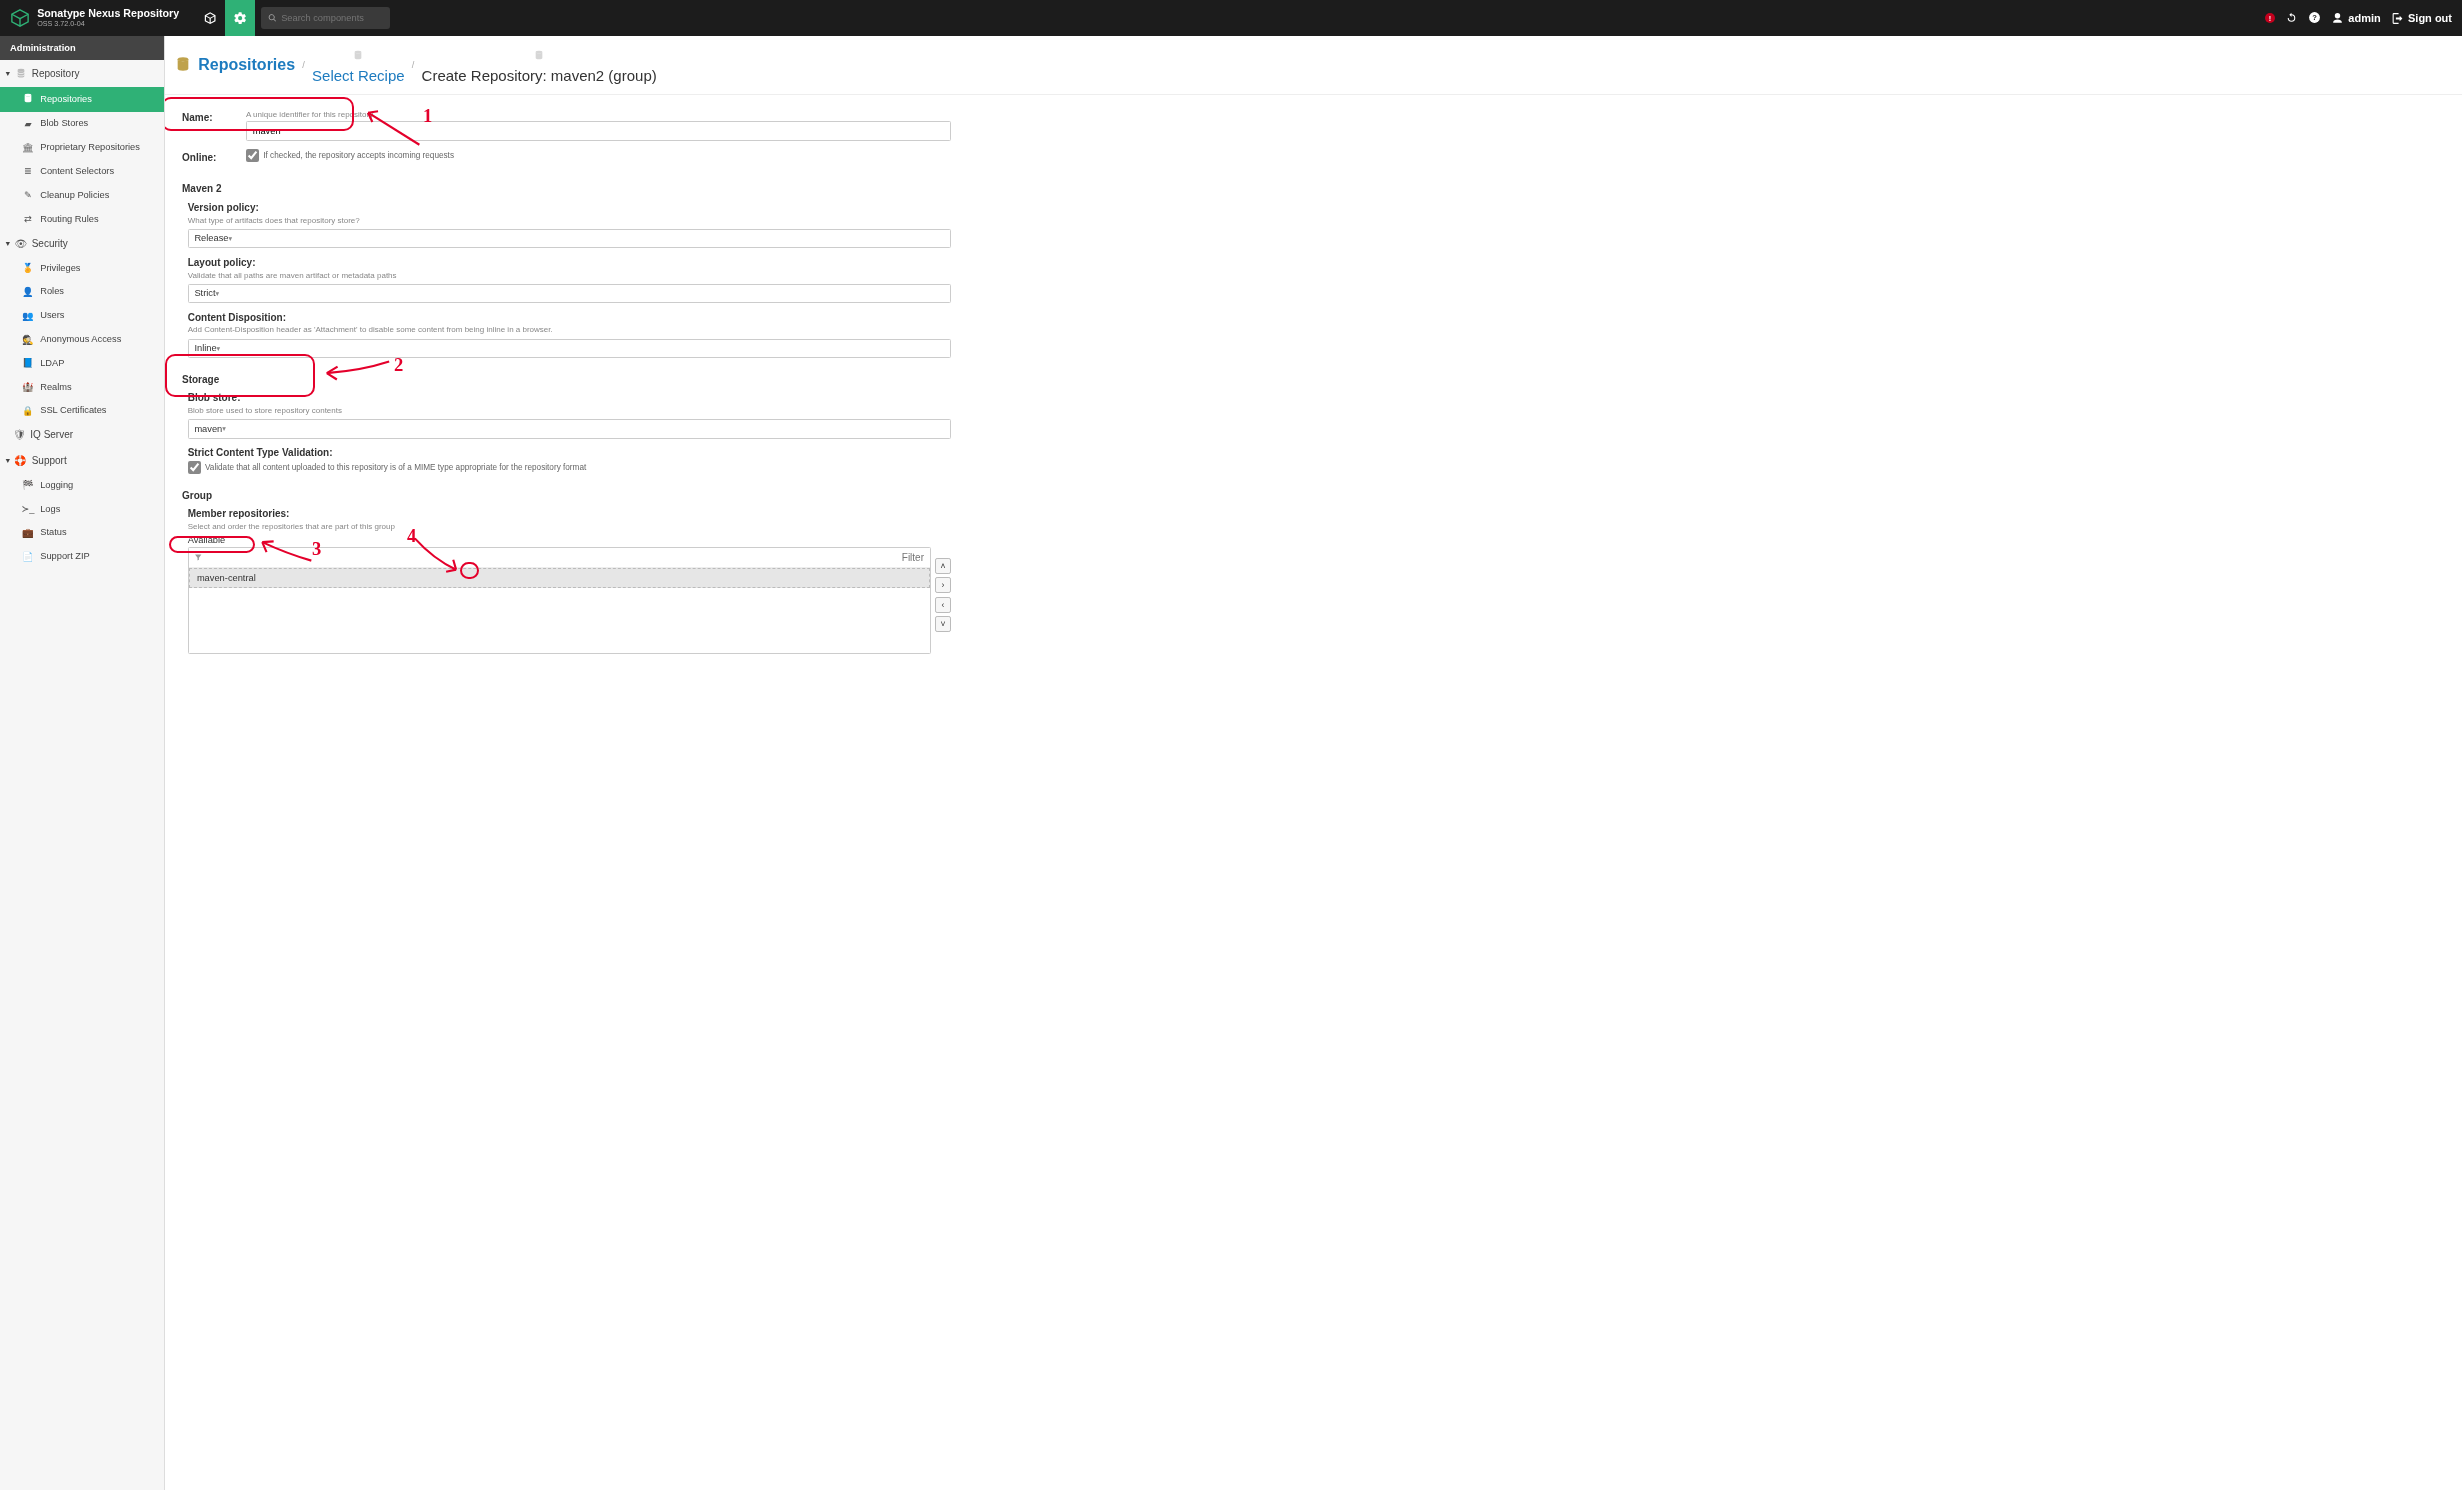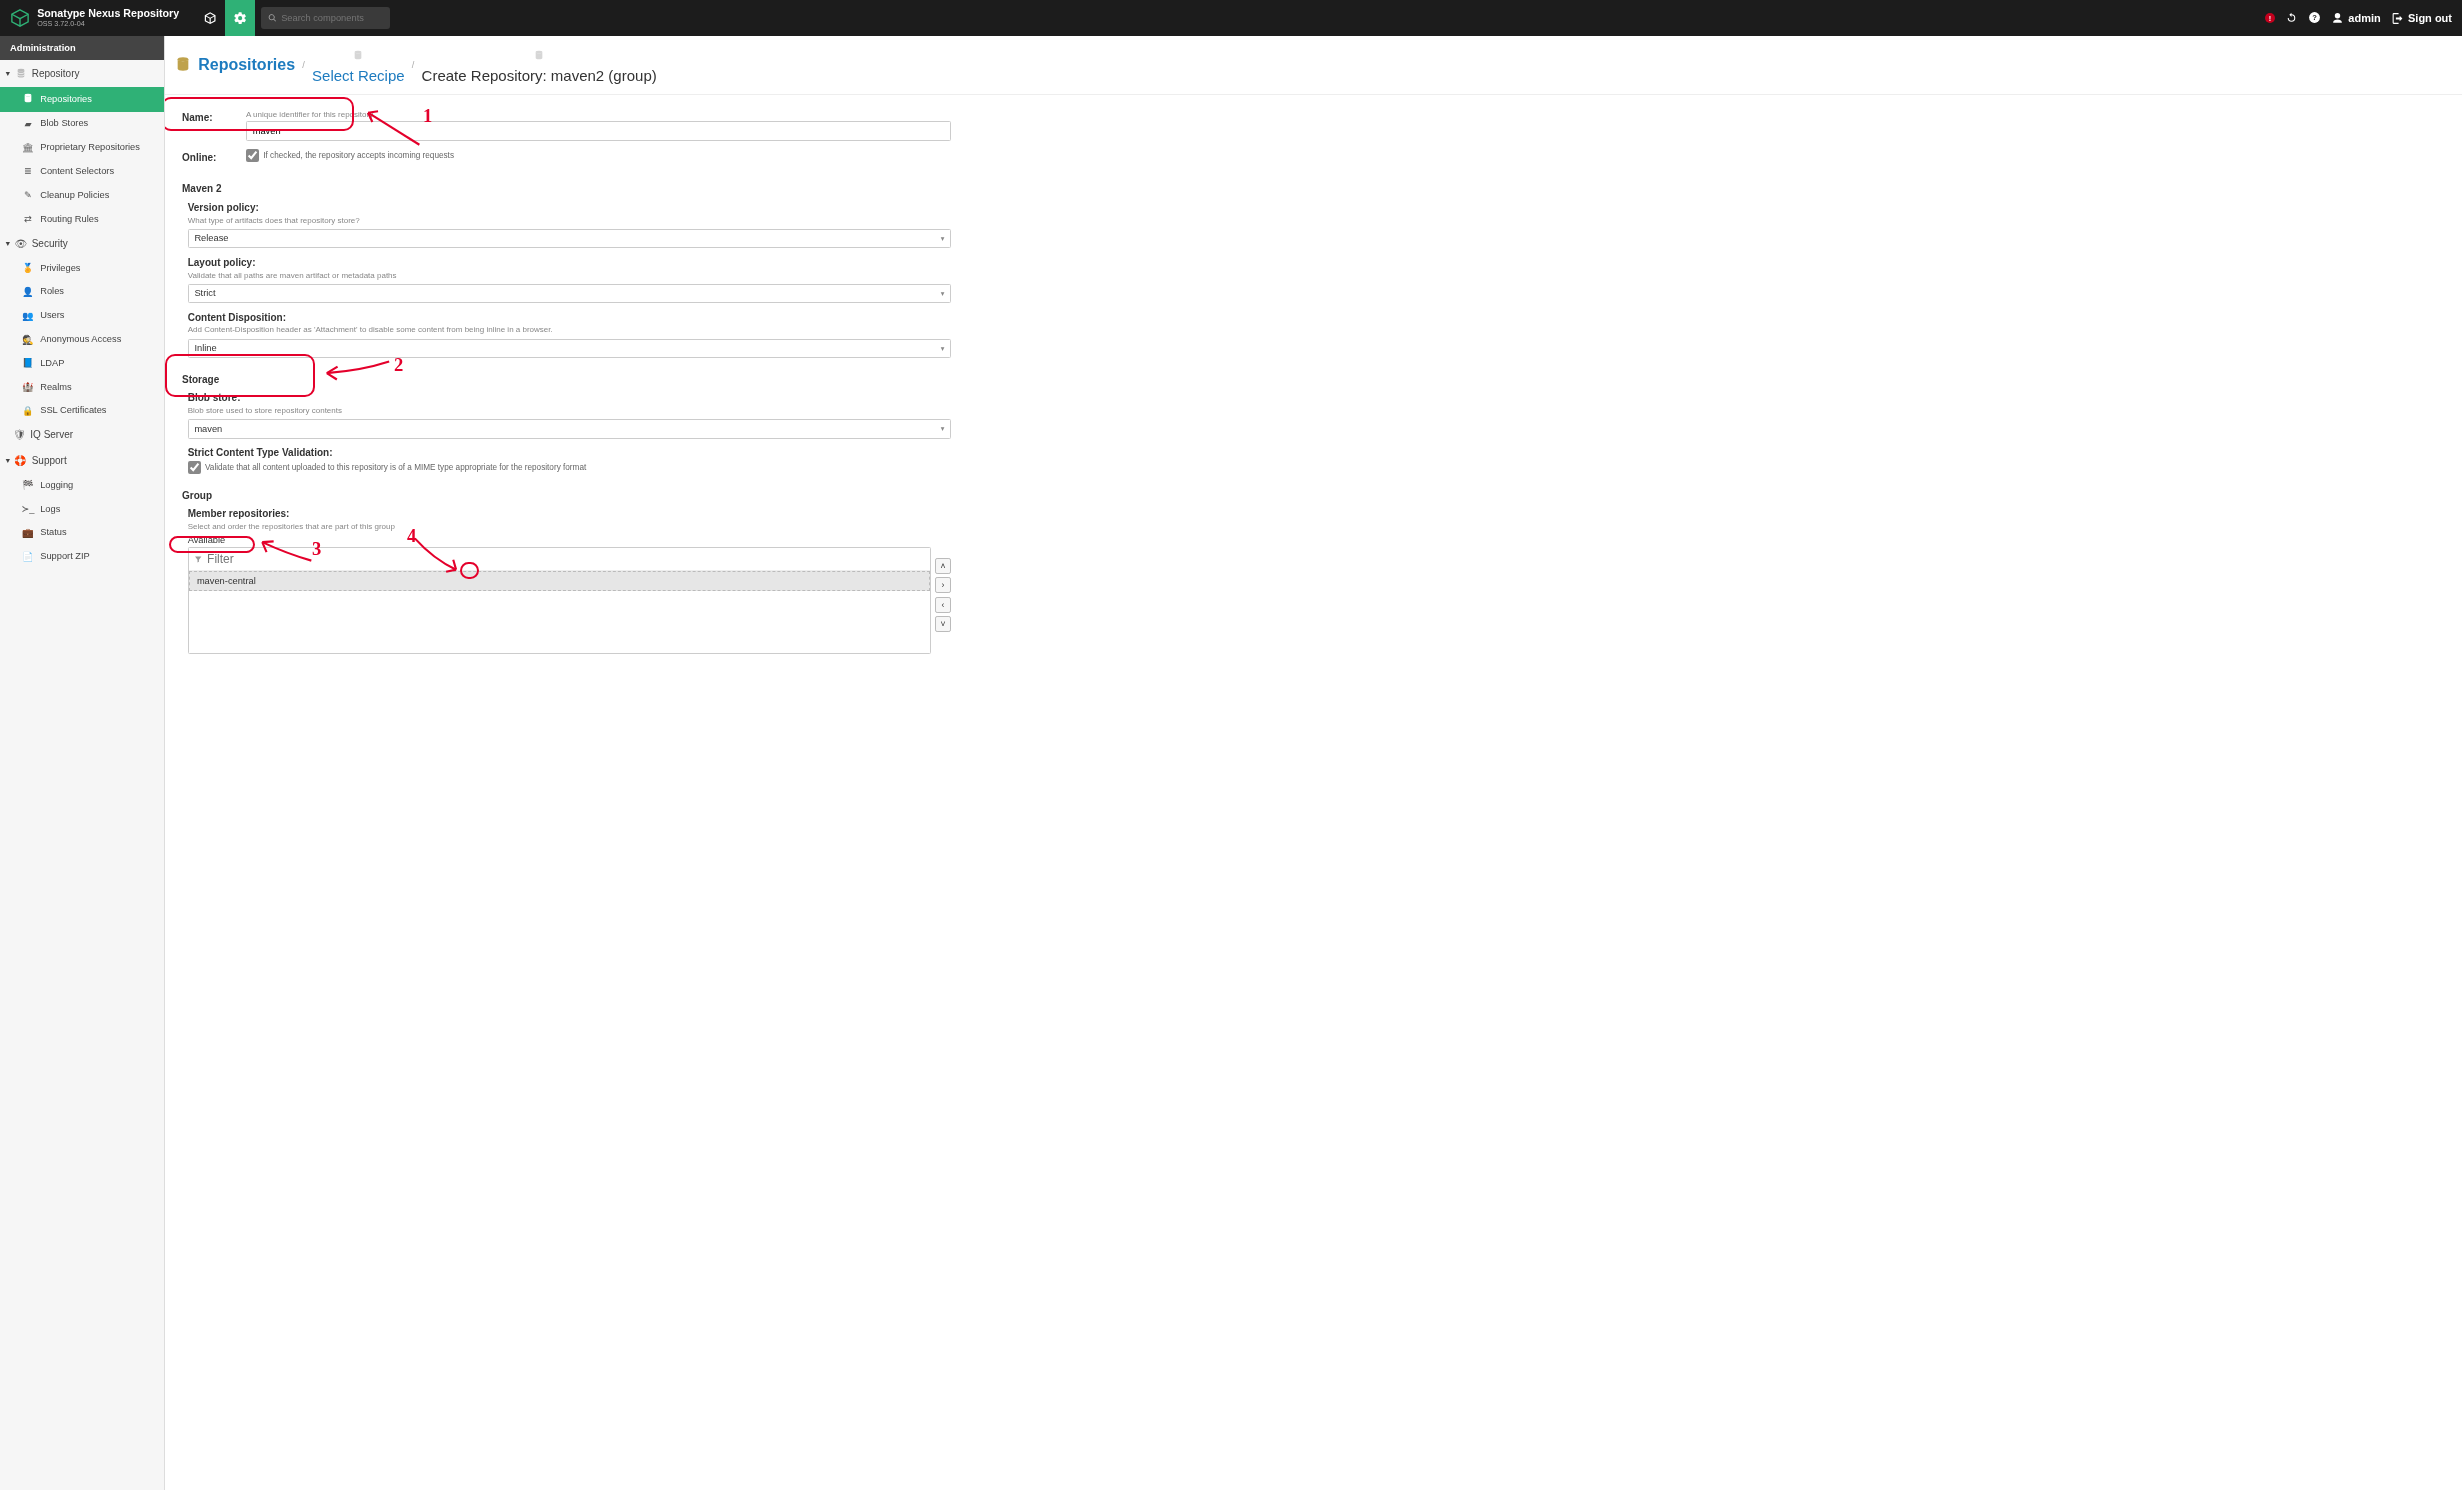--- a/index.html
+++ b/index.html
@@ -48,40 +48,40 @@
     .field-row { display:flex; align-items:flex-start; padding:4.3px 0; }
     .field-label { width:64px; font-weight:700; font-size:10px; color:#333; padding-top:2.9px; }
     .field-body { flex:1; }
     .field-hint { font-size:8px; color:#888; margin-bottom:2.9px; display:block; }
 
     .text-input {
       width: 100%; border:0.7px solid #ccc; background:#fff; padding:3.6px 5.7px; font-size:9.3px; border-radius:1.4px;
     }
     .select-input {
       width: 100%; border:0.7px solid #ccc; background:#fff; padding:3.6px 5.7px; font-size:9.3px; border-radius:1.4px;
-      display:flex; justify-content:space-between; align-items:center; cursor:pointer;
+      display:flex; align-items:center; cursor:pointer;
     }
     .chev { color:#888; font-size:7.2px; }
 
     .section-title { font-weight:700; font-size:10px; margin-top:16px; margin-bottom:7.2px; }
     .sub-label { font-weight:700; font-size:10px; margin-top:4.3px; }
     .sub-hint { font-size:8px; color:#888; margin:2.9px 0 4.3px 0; }
 
     .checkbox-row { display:flex; align-items:center; gap:4.3px; font-size:8.2px; color:#666; }
     .checkbox-row input { accent-color:#888; }
 
     .section-block { padding-left: 5.7px; }
 
     
     .picker { display:flex; gap:4.3px; margin-top:4.3px; }
     .picker-col { flex:1; }
     .picker-col-title { font-size:9.3px; color:#333; margin-bottom:2.1px; }
     .picker-box { border:0.7px solid #ccc; min-height:107px; border-radius:1.4px; overflow:hidden; }
     .picker-filter { display:flex; align-items:center; gap:4.3px; border-bottom:0.7px solid #eee; padding:3.6px 5.7px; color:#999; }
-    .picker-filter input { border:0; outline:0; width:100%; font-size:12px; }
+    .picker-filter input { border:0; outline:0; width:100%; font-size:10px;text-align:right; }
     .picker-item { padding:4.3px 7.2px; font-size:9.3px; cursor:pointer; }
     .picker-item.selected { background:#e6e6e6; border:0.7px dashed #bbb; }
     .picker-controls { display:flex; flex-direction:column; gap:3.6px; justify-content:center; }
     .picker-controls .ctrl { width:16px; height:16px; border:0.7px solid #bbb; background:#f6f6f6; display:flex; align-items:center; justify-content:center; font-size:8.6px; cursor:pointer; border-radius:2.1px; }
 
     
     .annot { position:absolute; color:#e4002b; font-family: "Comic Sans MS", "Segoe Script", cursive; font-weight:600; pointer-events:none; }
     .annot-box { position:absolute; border:2.1px solid #e4002b; border-radius:10px; pointer-events:none; }
     .content-wrap { position:relative; }
     svg.annot-svg { position:absolute; pointer-events:none; overflow:visible; }

